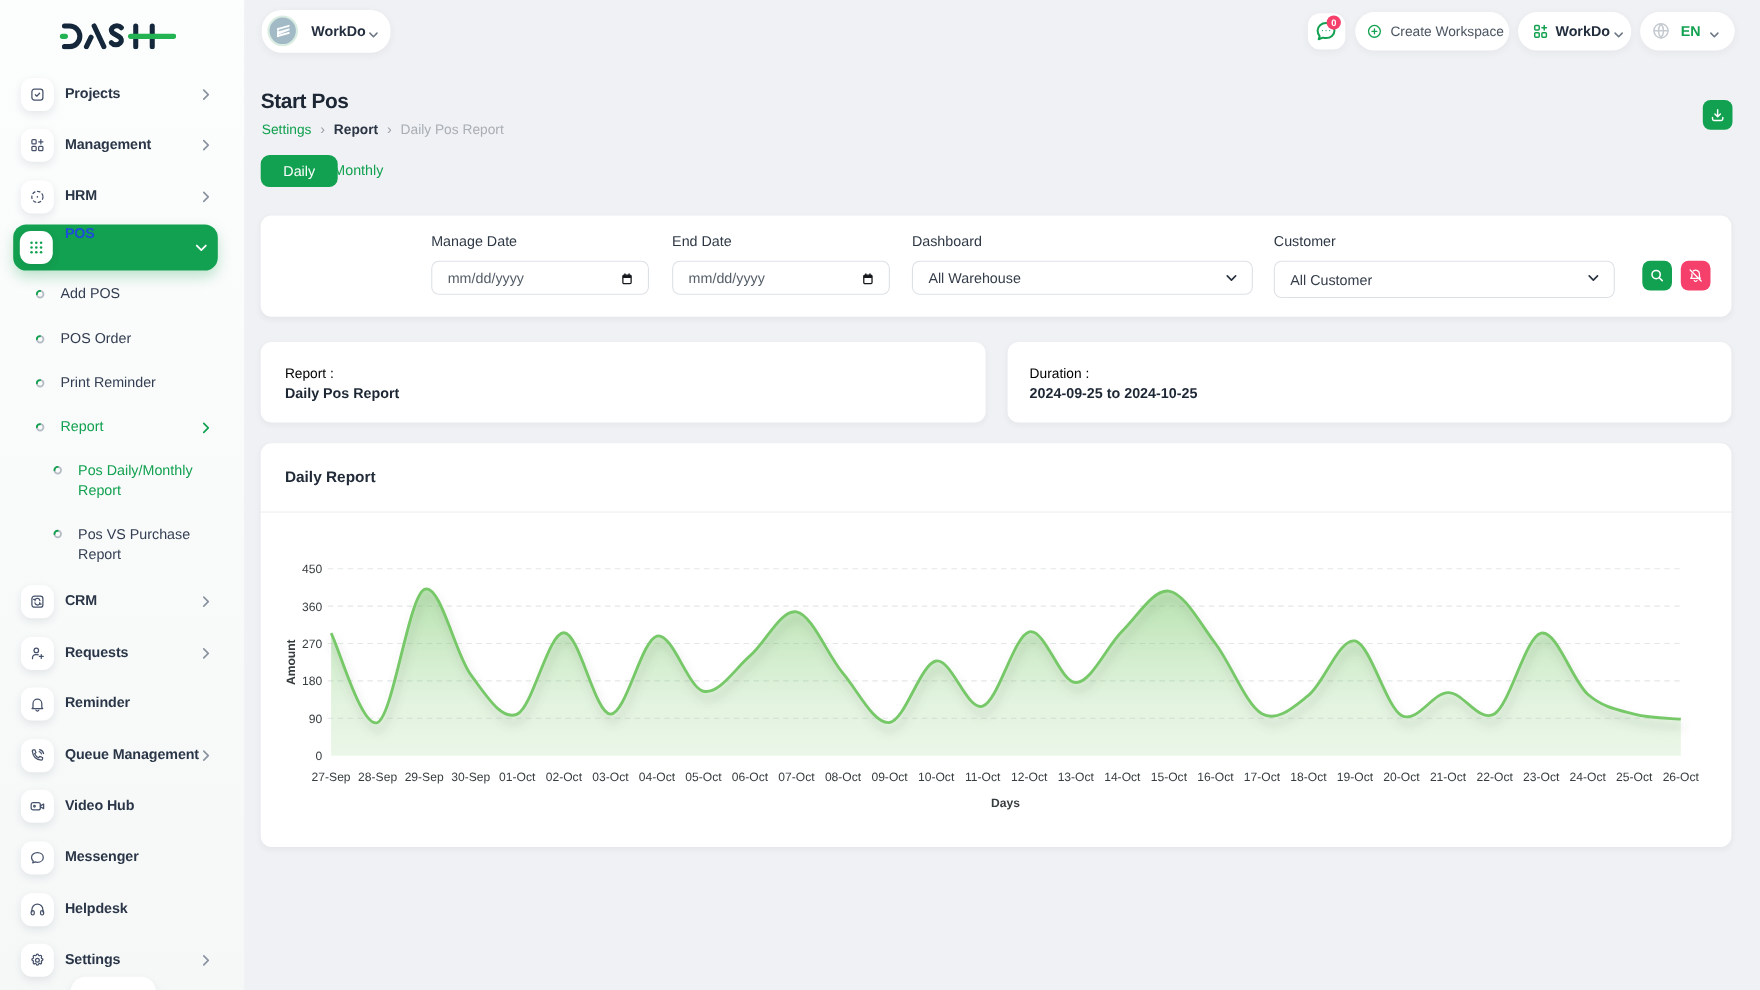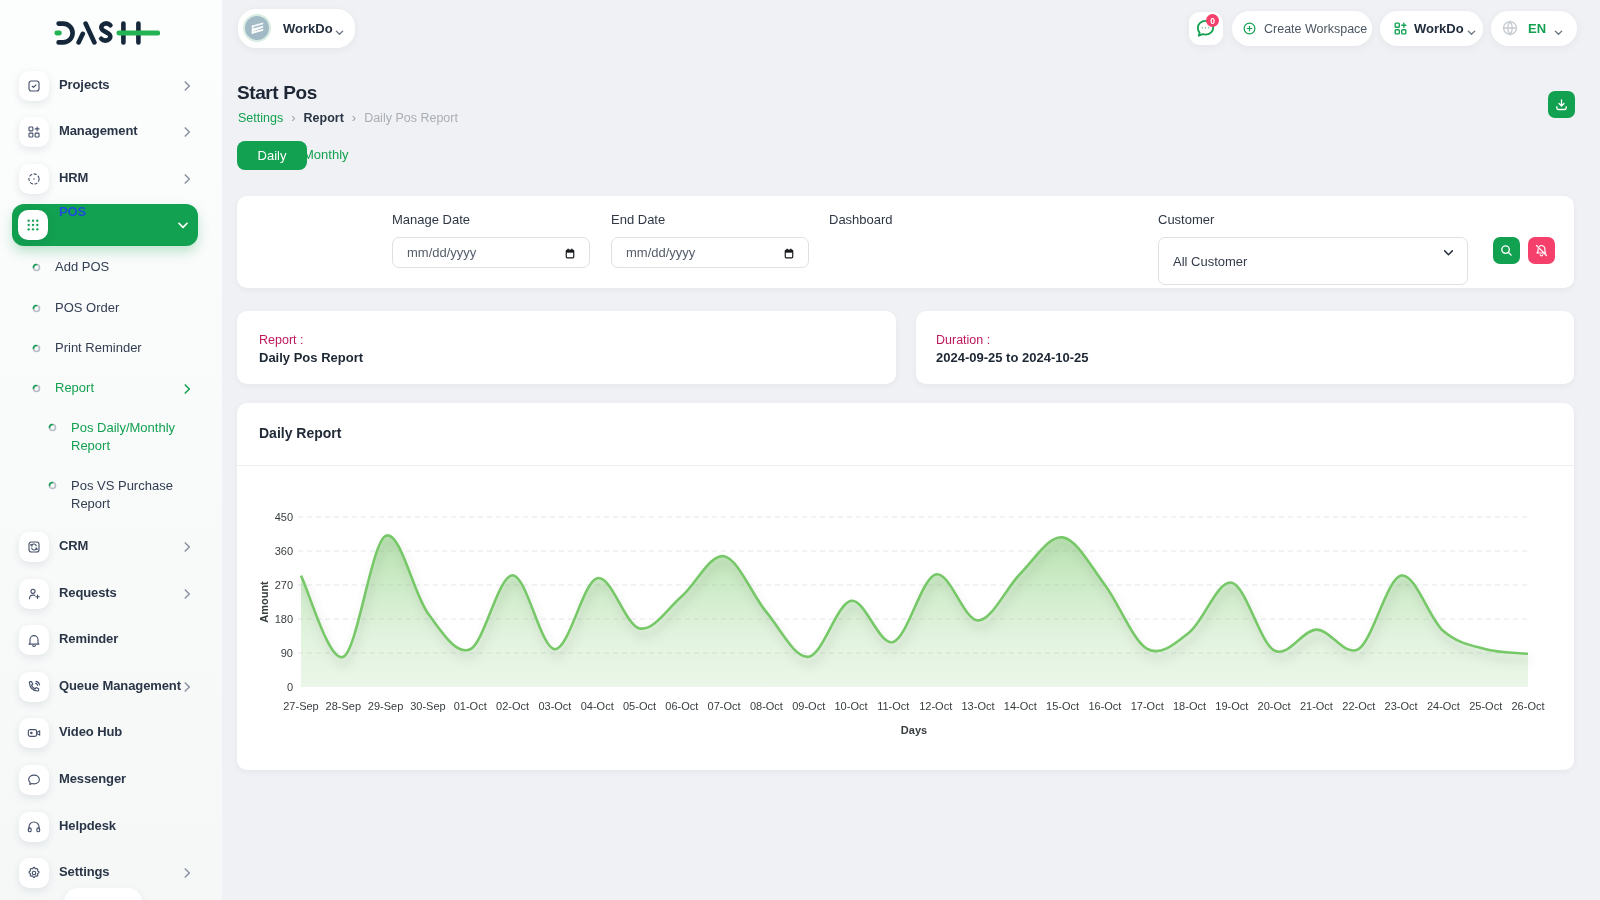--- a/index.html
+++ b/index.html
@@ -17,21 +17,21 @@
 .pill { position:absolute; background:#fff; border-radius:18px; box-shadow:0 2px 8px rgba(30,45,70,.06); }
 .ptxt { position:absolute; font-size:13px; }
 .ptxt.b { font-weight:bold; color:#222d3d; }
 .h1 { position:absolute; font-size:19px; font-weight:bold; color:#1c2634; letter-spacing:-.4px; }
 .crumb { position:absolute; font-size:12.5px; }
 .csep { color:#9aa1a9; margin:0 8px; font-size:13px; }
 .gbtn { position:absolute; background:#12a150; border-radius:7px; display:flex; align-items:center; justify-content:center; }
 .card { position:absolute; background:#fff; border-radius:10px; box-shadow:0 2px 6px rgba(30,45,70,.05); }
 .flabel { position:absolute; font-size:13px; color:#2e3845; }
 .inp { position:absolute; background:#fff; border:1px solid #dde1e6; border-radius:7px; font-size:13px; display:flex; align-items:center; padding-left:14px; }
-.rl { position:absolute; font-size:12.5px; color:#be185d; }
+.rl { position:absolute; font-size:12.5px; color:#000000; }
 .rb { position:absolute; font-size:13px; font-weight:bold; color:#1d2734; }
 </style></head>
 <body>
 <div class="stage">
 <div class="sidebar"></div>
 <div style="position:absolute;left:54px;top:21px"><svg width="106" height="24" viewBox="0 0 106 24" fill="none" stroke-linecap="round" stroke-linejoin="round">
 <g stroke="#15273a" stroke-width="4.6" fill="none">
 <path d="M4.6 2.6h4.6a9.1 9.1 0 0 1 0 18.8H4.6"></path>
 <path d="M31.6 2.6L40.4 21.4"></path>
 <path d="M24.6 21.4l4.2-8.6"></path>
@@ -323,21 +323,27 @@
         </svg></span>
     </div>
     <div class="inp" style="left:611px;top:237px;width:198px;height:31px">
       <span style="color:#555e69">mm/dd/yyyy</span>
       <span style="position:absolute;right:14px;top:9px"><svg width="10" height="11" viewBox="0 0 24 26" fill="none">
           <rect x="3" y="5" width="18" height="18.5" rx="2.5" stroke="#15181c" stroke-width="2.8"></rect>
           <path d="M3 5h18v6H3z" fill="#15181c"></path>
           <path d="M7.5 2.2v4M16.5 2.2v4" stroke="#15181c" stroke-width="3" stroke-linecap="round"></path>
         </svg></span>
     </div>
-    <div class="inp" style="left:1158px;top:237px;width:310px;height:48px">
+    <div class="inp" style="left:829px;top:237px;width:310px;height:31px">
+      <span style="color:#333c48">All Warehouse</span>
+      <span style="position:absolute;right:12px;top:8px"><svg width="13" height="13" viewBox="0 0 24 24" fill="none" stroke="#2a3340" stroke-width="2.8" stroke-linecap="round" stroke-linejoin="round">
+          <path d="M5 9l7 7 7-7"></path>
+        </svg></span>
+    </div>
+    <div class="inp" style="left:1158px;top:237px;width:310px;height:34px">
       <span style="color:#333c48">All Customer</span>
       <span style="position:absolute;right:12px;top:8px"><svg width="13" height="13" viewBox="0 0 24 24" fill="none" stroke="#2a3340" stroke-width="2.8" stroke-linecap="round" stroke-linejoin="round">
           <path d="M5 9l7 7 7-7"></path>
         </svg></span>
     </div>
     <div class="gbtn" style="left:1493px;top:237px;width:27px;height:27px">
       <svg width="15" height="15" viewBox="0 0 24 24" fill="none" stroke="#fff" stroke-width="2.2" stroke-linecap="round">
         <circle cx="10.5" cy="10.5" r="6"></circle>
         <path d="M15.2 15.2l4.2 4.2"></path>
       </svg>

